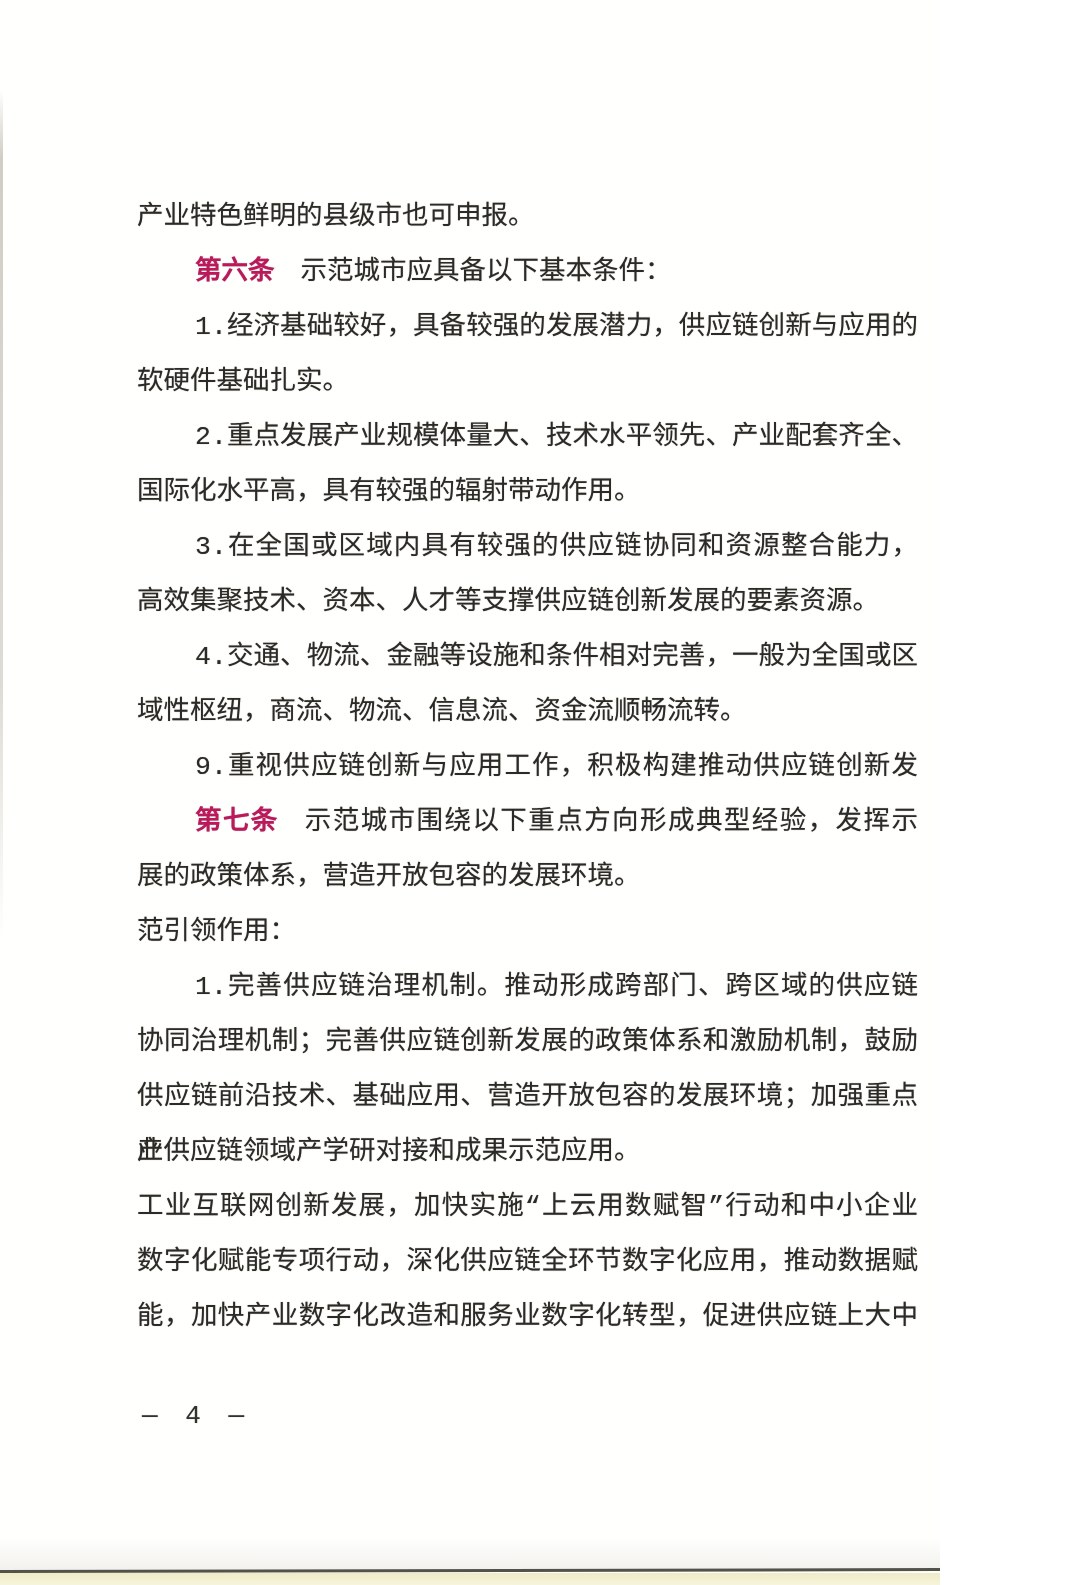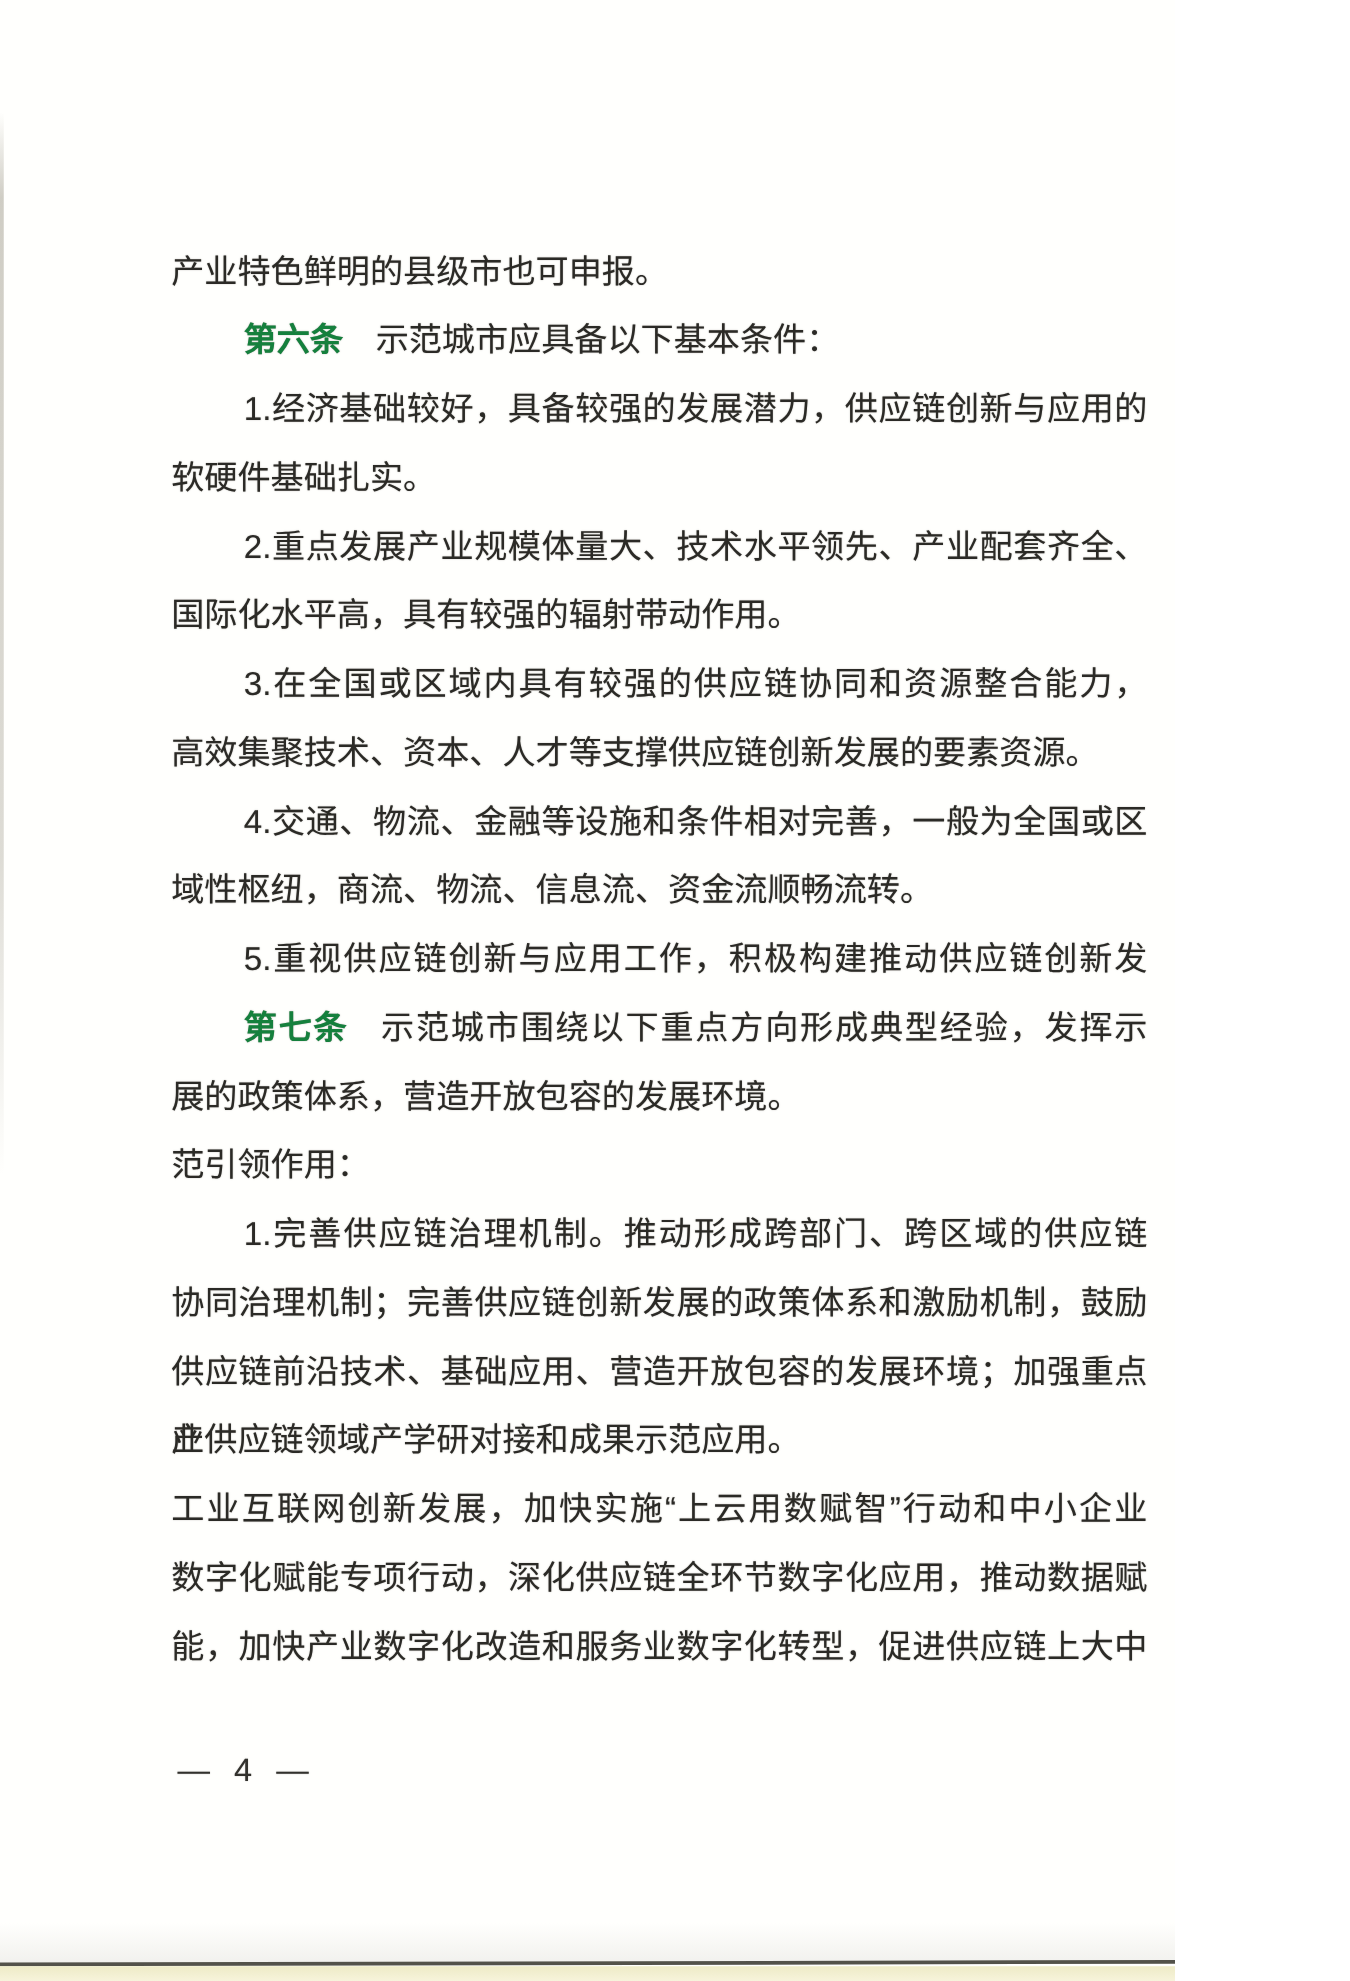--- a/index.html
+++ b/index.html
@@ -6,21 +6,21 @@
     margin: 0;
     padding: 0;
     background: #ffffff;
   }
   .page {
     position: relative;
     width: 940px;
     height: 1585px;
     background: #fffffd;
     overflow: hidden;
-    font-family: Liberation Sans, sans-serif;
+    font-family: Liberation Mono, monospace;
   }
   .text-block {
     position: absolute;
     left: 137px;
     top: 190px;
     width: 781px;
     color: #2b2a26;
     font-size: 26.5px;
     text-shadow: 0 0 1px rgba(70, 64, 58, 0.5);
   }
@@ -33,21 +33,21 @@
     white-space: normal;
     text-align: justify;
     text-align-last: justify;
     text-justify: inter-ideograph;
   }
   .line.indent {
     text-indent: 58px;
   }
   .term {
     font-weight: bold;
-    color: #15803d;
+    color: #be185d;
     margin-right: 26px;
   }
   .footer {
     position: absolute;
     left: 142px;
     top: 1396px;
     height: 40px;
     line-height: 40px;
     font-size: 26px;
     color: #32312d;
@@ -104,21 +104,21 @@
     <div class="line">产业特色鲜明的县级市也可申报。</div>
     <div class="line indent"><span class="term">第六条</span><span>示范城市应具备以下基本条件：</span></div>
     <div class="line indent fill">1.经济基础较好，具备较强的发展潜力，供应链创新与应用的</div>
     <div class="line">软硬件基础扎实。</div>
     <div class="line indent fill">2.重点发展产业规模体量大、技术水平领先、产业配套齐全、</div>
     <div class="line">国际化水平高，具有较强的辐射带动作用。</div>
     <div class="line indent fill">3.在全国或区域内具有较强的供应链协同和资源整合能力，</div>
     <div class="line">高效集聚技术、资本、人才等支撑供应链创新发展的要素资源。</div>
     <div class="line indent fill">4.交通、物流、金融等设施和条件相对完善，一般为全国或区</div>
     <div class="line">域性枢纽，商流、物流、信息流、资金流顺畅流转。</div>
-    <div class="line indent fill">5.重视供应链创新与应用工作，积极构建推动供应链创新发</div>
+    <div class="line indent fill">9.重视供应链创新与应用工作，积极构建推动供应链创新发</div>
     <div class="line indent fill"><span class="term">第七条</span><span>示范城市围绕以下重点方向形成典型经验，发挥示</span></div>
     <div class="line">展的政策体系，营造开放包容的发展环境。</div>
     <div class="line">范引领作用：</div>
     <div class="line indent fill">1.完善供应链治理机制。推动形成跨部门、跨区域的供应链</div>
     <div class="line fill">协同治理机制；完善供应链创新发展的政策体系和激励机制，鼓励</div>
     <div class="line fill">供应链前沿技术、基础应用、营造开放包容的发展环境；加强重点产</div>
     <div class="line">业供应链领域产学研对接和成果示范应用。</div>
     <div class="line fill">工业互联网创新发展，加快实施“上云用数赋智”行动和中小企业</div>
     <div class="line fill">数字化赋能专项行动，深化供应链全环节数字化应用，推动数据赋</div>
     <div class="line fill">能，加快产业数字化改造和服务业数字化转型，促进供应链上大中</div>

